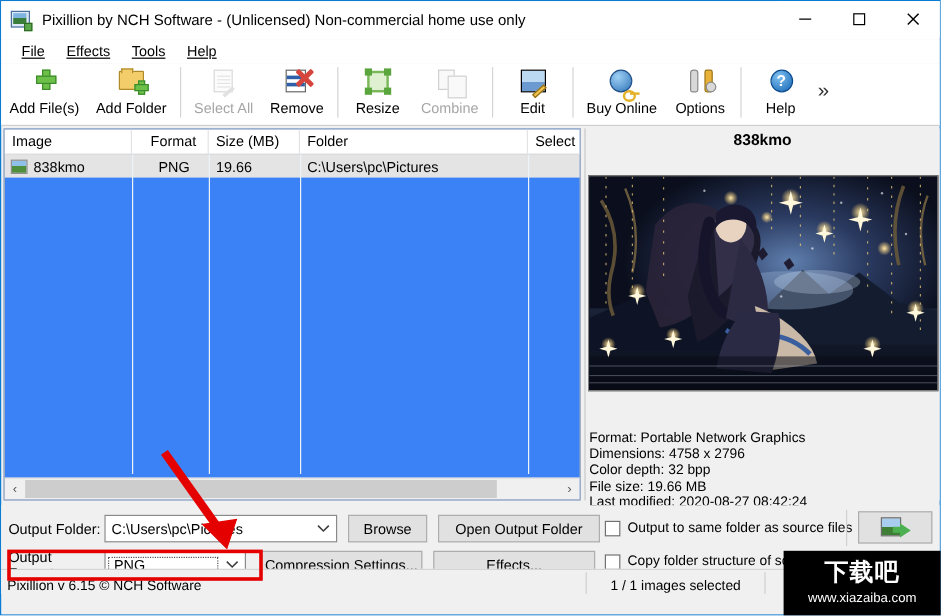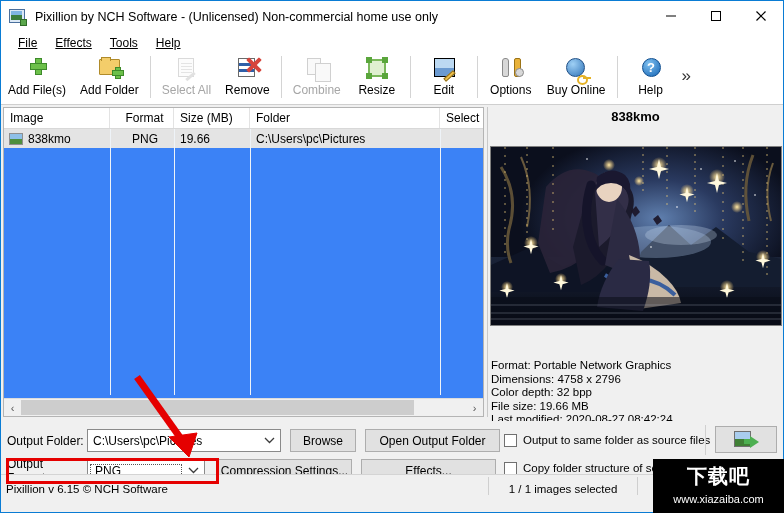--- a/index.html
+++ b/index.html
@@ -327,62 +327,62 @@
       <div class="tb-ico">
         <div class="ic-remove">
             <div class="b1"></div>
             <div class="b2"></div>
           </div>
           <div class="ic-x"></div>
       </div>
       <div class="tb-lab">Remove</div>
     </div>
     <div class="tb-sep"></div>
-    <div class="tb-item disabled">
-      <div class="tb-ico">
-          <div class="ic-comb"></div>
-        </div>
-      <div class="tb-lab">Combine</div>
-    </div>
     <div class="tb-item">
       <div class="tb-ico">
         <div class="ic-resize">
             <i class="a"></i>
             <i class="b"></i>
             <i class="c"></i>
             <i class="d"></i>
           </div>
       </div>
       <div class="tb-lab">Resize</div>
     </div>
+    <div class="tb-item disabled">
+      <div class="tb-ico">
+          <div class="ic-comb"></div>
+        </div>
+      <div class="tb-lab">Combine</div>
+    </div>
     <div class="tb-sep"></div>
     <div class="tb-item">
       <div class="tb-ico">
           <div class="ic-edit">
             <div class="pencil"></div>
           </div>
         </div>
       <div class="tb-lab">Edit</div>
     </div>
     <div class="tb-sep"></div>
+    <div class="tb-item">
+      <div class="tb-ico">
+          <div class="ic-globe"></div>
+          <div class="ic-key"></div>
+        </div>
+      <div class="tb-lab">Buy Online</div>
+    </div>
     <div class="tb-item">
       <div class="tb-ico">
           <div class="ic-opt">
             <div class="wr"></div>
             <div class="sd"></div>
           </div>
         </div>
       <div class="tb-lab">Options</div>
-    </div>
-    <div class="tb-item">
-      <div class="tb-ico">
-          <div class="ic-globe"></div>
-          <div class="ic-key"></div>
-        </div>
-      <div class="tb-lab">Buy Online</div>
     </div>
     <div class="tb-sep"></div>
     <div class="tb-item">
       <div class="tb-ico">
           <div class="ic-help">?</div>
         </div>
       <div class="tb-lab">Help</div>
     </div>
     <div class="tb-more">»</div>
   </div>

